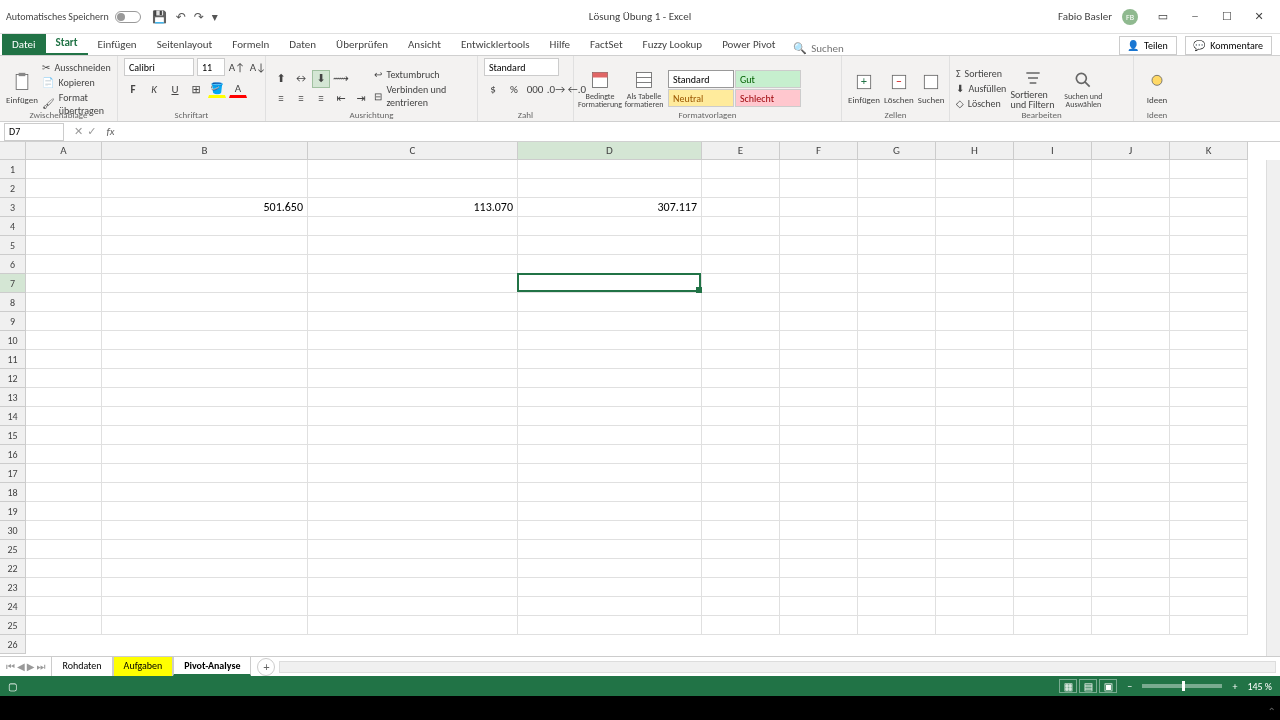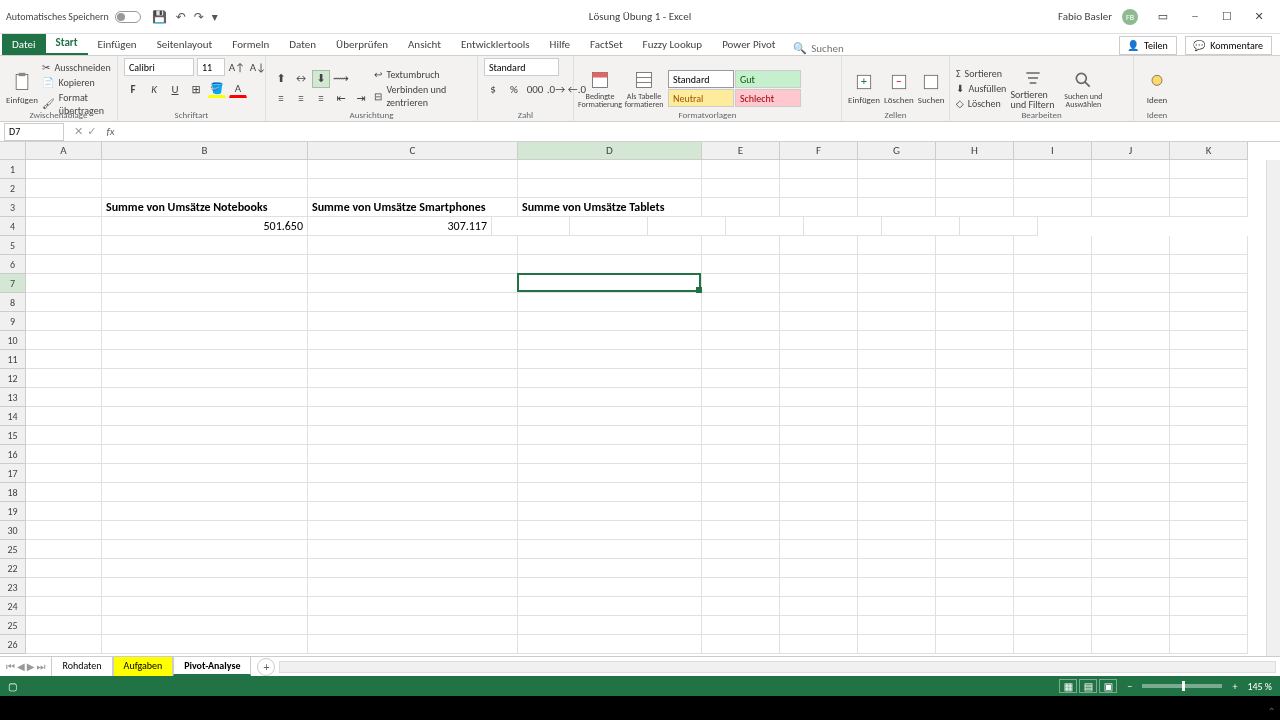--- a/index.html
+++ b/index.html
@@ -441,34 +441,22 @@
           <div class="cell" style="width: 78px;"></div>
           <div class="cell" style="width: 78px;"></div>
           <div class="cell" style="width: 78px;"></div>
           <div class="cell" style="width: 78px;"></div>
           <div class="cell" style="width: 78px;"></div>
           <div class="cell" style="width: 78px;"></div>
           <div class="cell" style="width: 78px;"></div>
         </div>
         <div class="crow">
           <div class="cell" style="width: 76px;"></div>
-          <div class="cell hdr" style="width: 206px;">Summe von Umsätze Notebooks</div>
-          <div class="cell hdr" style="width: 210px;">Summe von Umsätze Smartphones</div>
-          <div class="cell hdr" style="width: 184px;">Summe von Umsätze Tablets</div>
-          <div class="cell" style="width: 78px;"></div>
-          <div class="cell" style="width: 78px;"></div>
-          <div class="cell" style="width: 78px;"></div>
-          <div class="cell" style="width: 78px;"></div>
-          <div class="cell" style="width: 78px;"></div>
-          <div class="cell" style="width: 78px;"></div>
-          <div class="cell" style="width: 78px;"></div>
-        </div>
-        <div class="crow">
-          <div class="cell" style="width: 76px;"></div>
           <div class="cell num" style="width: 206px;">501.650</div>
+          <div class="cell num" style="width: 210px;">113.070</div>
           <div class="cell num" style="width: 184px;">307.117</div>
           <div class="cell" style="width: 78px;"></div>
           <div class="cell" style="width: 78px;"></div>
           <div class="cell" style="width: 78px;"></div>
           <div class="cell" style="width: 78px;"></div>
           <div class="cell" style="width: 78px;"></div>
           <div class="cell" style="width: 78px;"></div>
           <div class="cell" style="width: 78px;"></div>
         </div>
         <div class="crow">

